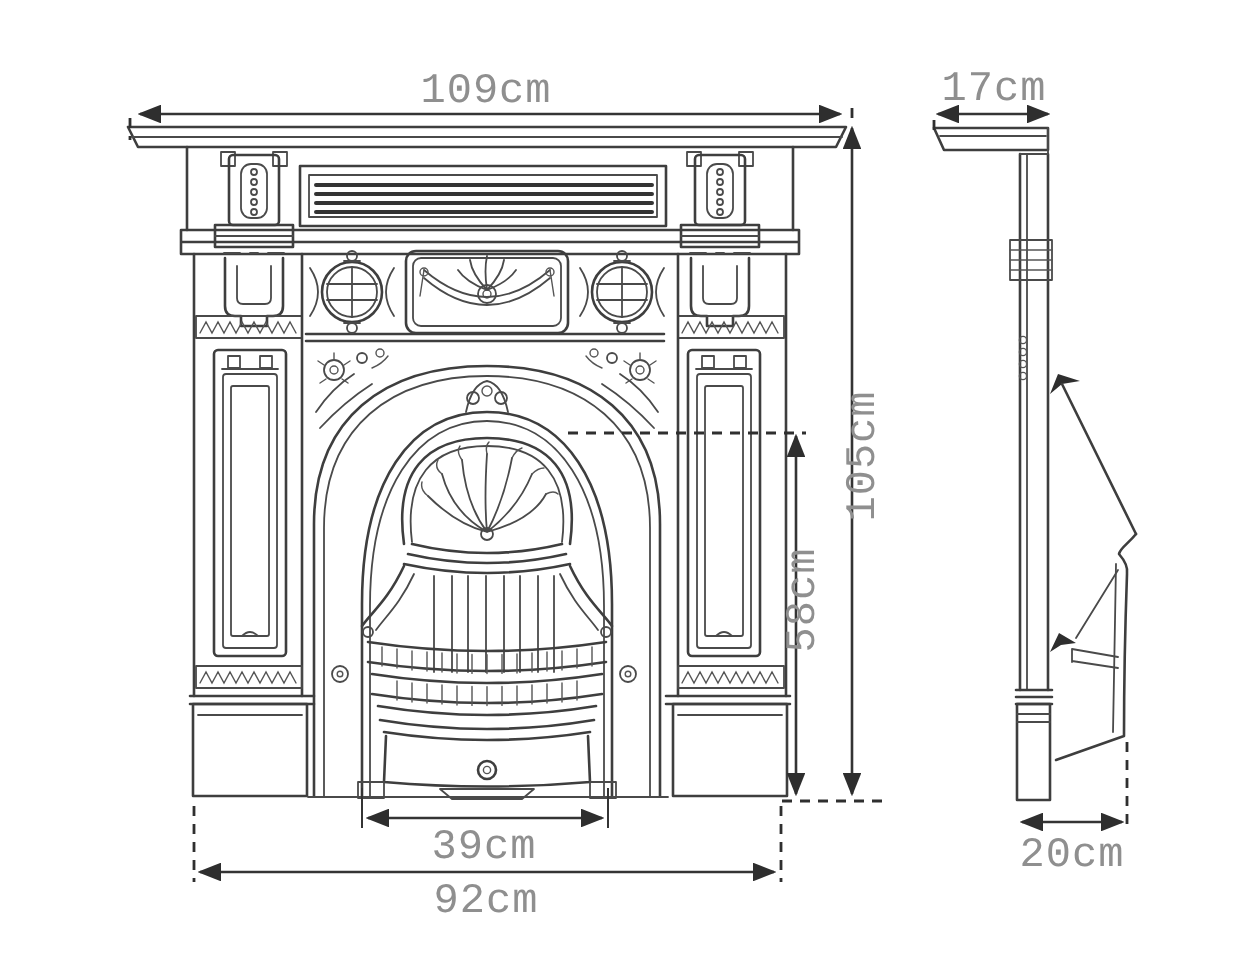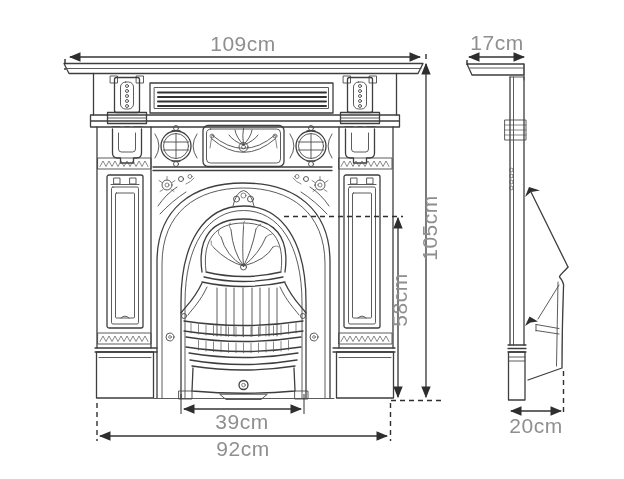--- a/index.html
+++ b/index.html
@@ -1,17 +1,17 @@
 <!DOCTYPE html>
 <html><head>
 <meta charset="utf-8">
 <style>
   html,body{margin:0;padding:0;background:#ffffff;}
   .stage{position:relative;width:624px;height:479px;background:#ffffff;overflow:hidden;
-         font-family:Liberation Sans, sans-serif;}
+         font-family:Liberation Mono, monospace;}
   svg{position:absolute;left:0;top:0;}
   .ln   {fill:none;stroke:#3e3e3e;stroke-width:1.3;stroke-linecap:round;stroke-linejoin:round;}
   .ln2  {fill:none;stroke:#4a4a4a;stroke-width:0.9;stroke-linecap:round;stroke-linejoin:round;}
   .fine {fill:none;stroke:#555555;stroke-width:0.7;stroke-linecap:round;}
   .thick{fill:none;stroke:#333333;stroke-width:2;stroke-linecap:round;}
   .dim  {fill:none;stroke:#343434;stroke-width:1.3;}
   .dash {fill:none;stroke:#2f2f2f;stroke-width:1.4;stroke-dasharray:5 4;}
   .ext  {fill:none;stroke:#343434;stroke-width:1;}
   .blk  {fill:#2e2e2e;stroke:none;}
   .dimtext{fill:#8f8f8f;font-size:21px;letter-spacing:0.5px;}

